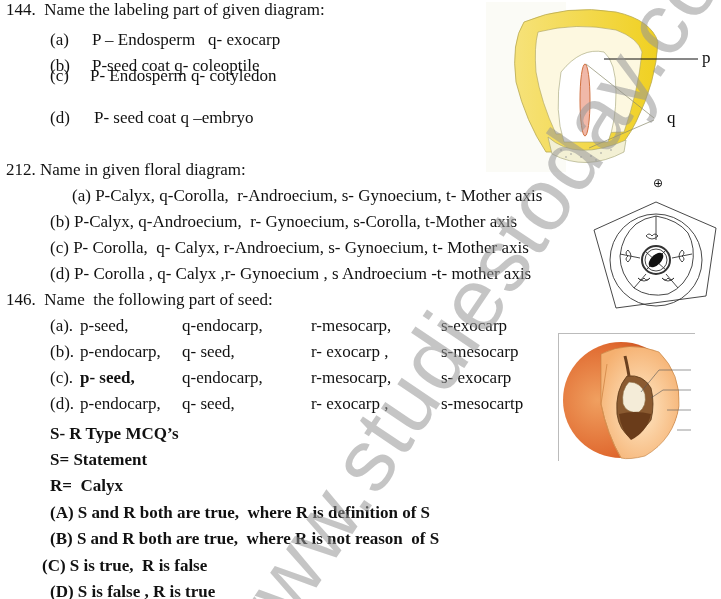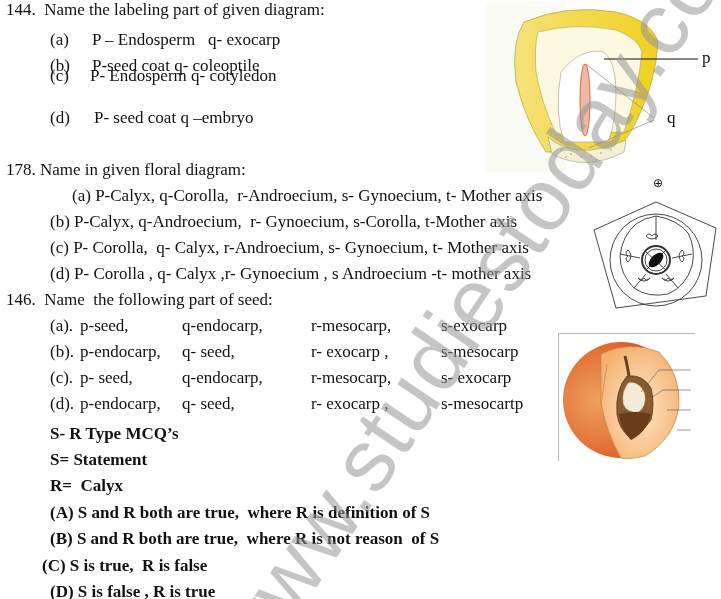--- a/index.html
+++ b/index.html
@@ -58,21 +58,21 @@
       </g>
     <line x1="118" y1="57" x2="212" y2="57" stroke="#111" stroke-width="1"></line>
     <line x1="100" y1="62" x2="168" y2="116" stroke="#8a8a6a" stroke-width="0.7"></line>
     <line x1="103" y1="146" x2="168" y2="118" stroke="#8a8a6a" stroke-width="0.7"></line>
   </svg>
   <span style="position:absolute; left:216px; top:46px; font-size:17px;">p</span>
   <span style="position:absolute; left:181px; top:106px; font-size:17px;">q</span>
 </div>
 
 <div>
-  <div class="line" style="left:6px; top:160px;"><span>178.</span> <span>Name in given floral diagram:</span></div>
+  <div class="line" style="left:6px; top:160px;"><span>212.</span> <span>Name in given floral diagram:</span></div>
   <div class="line" style="left:50px; top:186px;margin-left:22px;"><span>(a)</span> <span>P-Calyx, q-Corolla,  r-Androecium, s- Gynoecium, t- Mother axis</span></div>
   <div class="line" style="left:50px; top:212px;"><span>(b)</span> <span>P-Calyx, q-Androecium,  r- Gynoecium, s-Corolla, t-Mother axis</span></div>
   <div class="line" style="left:50px; top:238px;"><span>(c)</span> <span>P- Corolla,  q- Calyx, r-Androecium, s- Gynoecium, t- Mother axis</span></div>
   <div class="line" style="left:50px; top:264px;"><span>(d)</span> <span>P- Corolla , q- Calyx ,r- Gynoecium , s Androecium -t- mother axis</span></div>
 </div>
 
 <div class="fig" style="left:588px; top:178px; width:133px; height:140px;">
   <span style="position:absolute; left:65px; top:-2px; font-size:12px; font-family:'DejaVu Sans', sans-serif;">⊕</span>
   <svg width="133" height="140" viewBox="0 0 133 140" style="position:absolute; left:0; top:0;">
     <g fill="none" stroke="#333" stroke-width="0.9">
@@ -109,21 +109,21 @@
   </div>
   <div>
     <span class="cell" style="left:50px; top:342px;">(b).</span>
     <span class="cell" style="left:80px; top:342px;">p-endocarp,</span>
     <span class="cell" style="left:182px; top:342px;">q- seed,</span>
     <span class="cell" style="left:311px; top:342px;">r- exocarp ,</span>
     <span class="cell" style="left:441px; top:342px;text-align:center;">s-mesocarp</span>
   </div>
   <div>
     <span class="cell" style="left:50px; top:368px;">(c).</span>
-    <span class="cell" style="left:80px; top:368px;">p- seed,</span>
+    <span class="cell" style="left:80px; top:368px;font-weight:bold;">p- seed,</span>
     <span class="cell" style="left:182px; top:368px;">q-endocarp,</span>
     <span class="cell" style="left:311px; top:368px;">r-mesocarp,</span>
     <span class="cell" style="left:441px; top:368px;">s- exocarp</span>
   </div>
   <div>
     <span class="cell" style="left:50px; top:394px;">(d).</span>
     <span class="cell" style="left:80px; top:394px;">p-endocarp,</span>
     <span class="cell" style="left:182px; top:394px;">q- seed,</span>
     <span class="cell" style="left:311px; top:394px;">r- exocarp ,</span>
     <span class="cell" style="left:441px; top:394px;">s-mesocartp</span>

